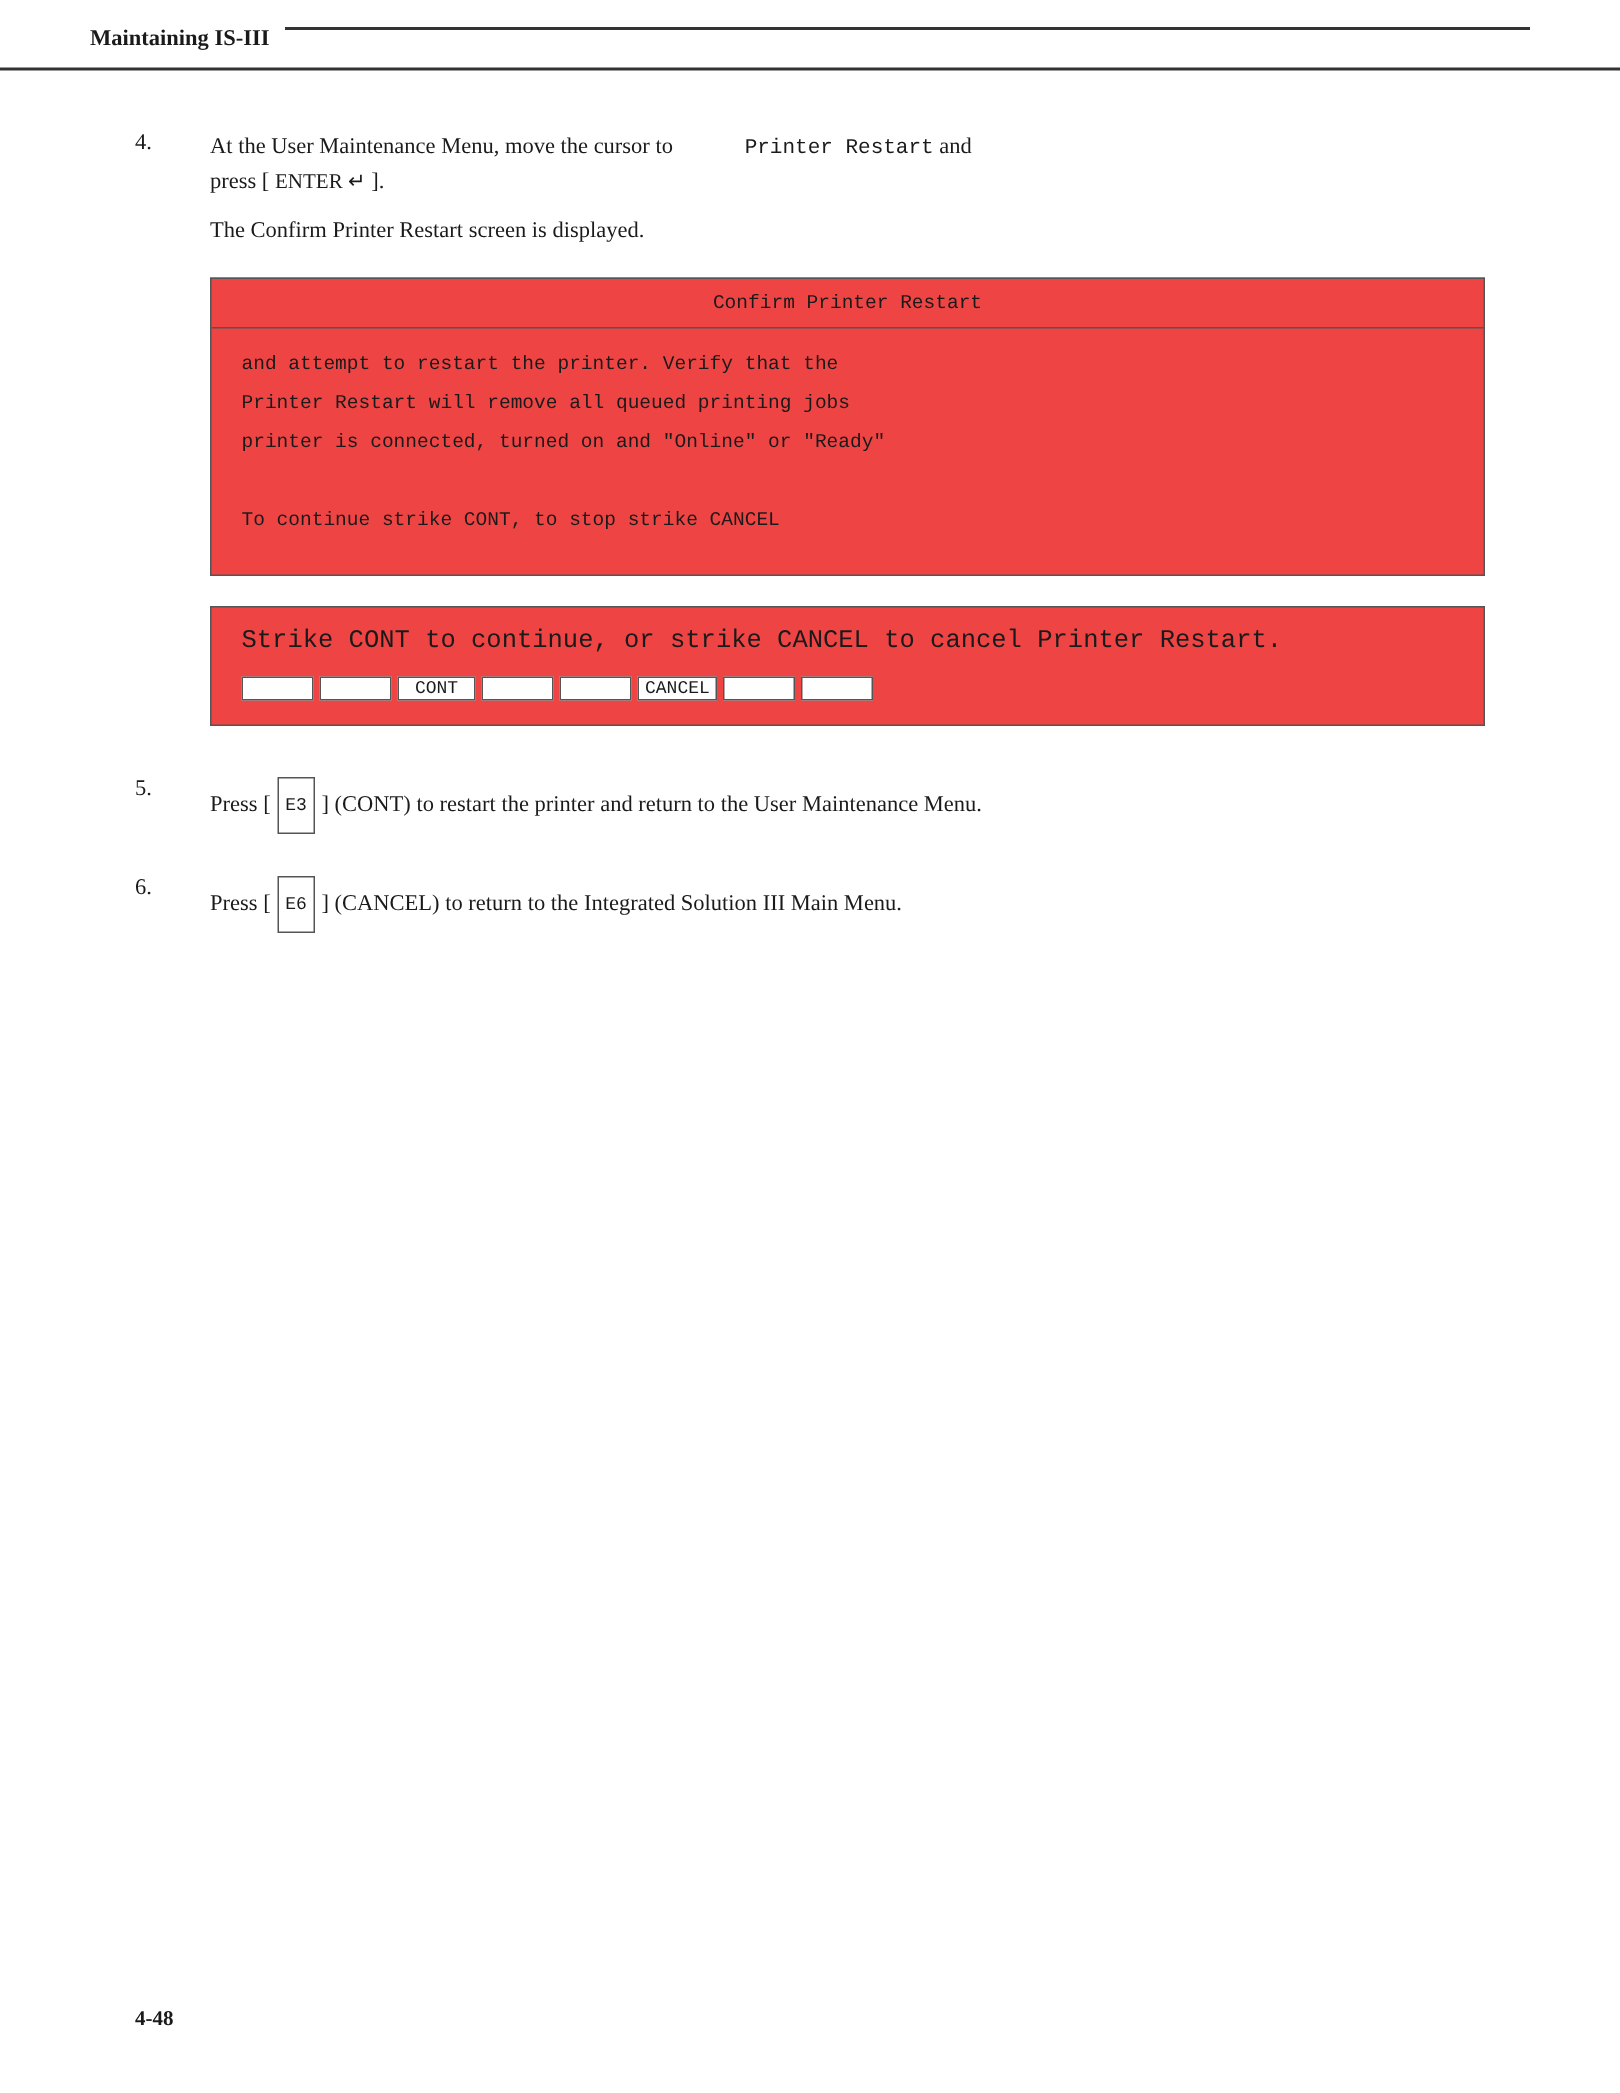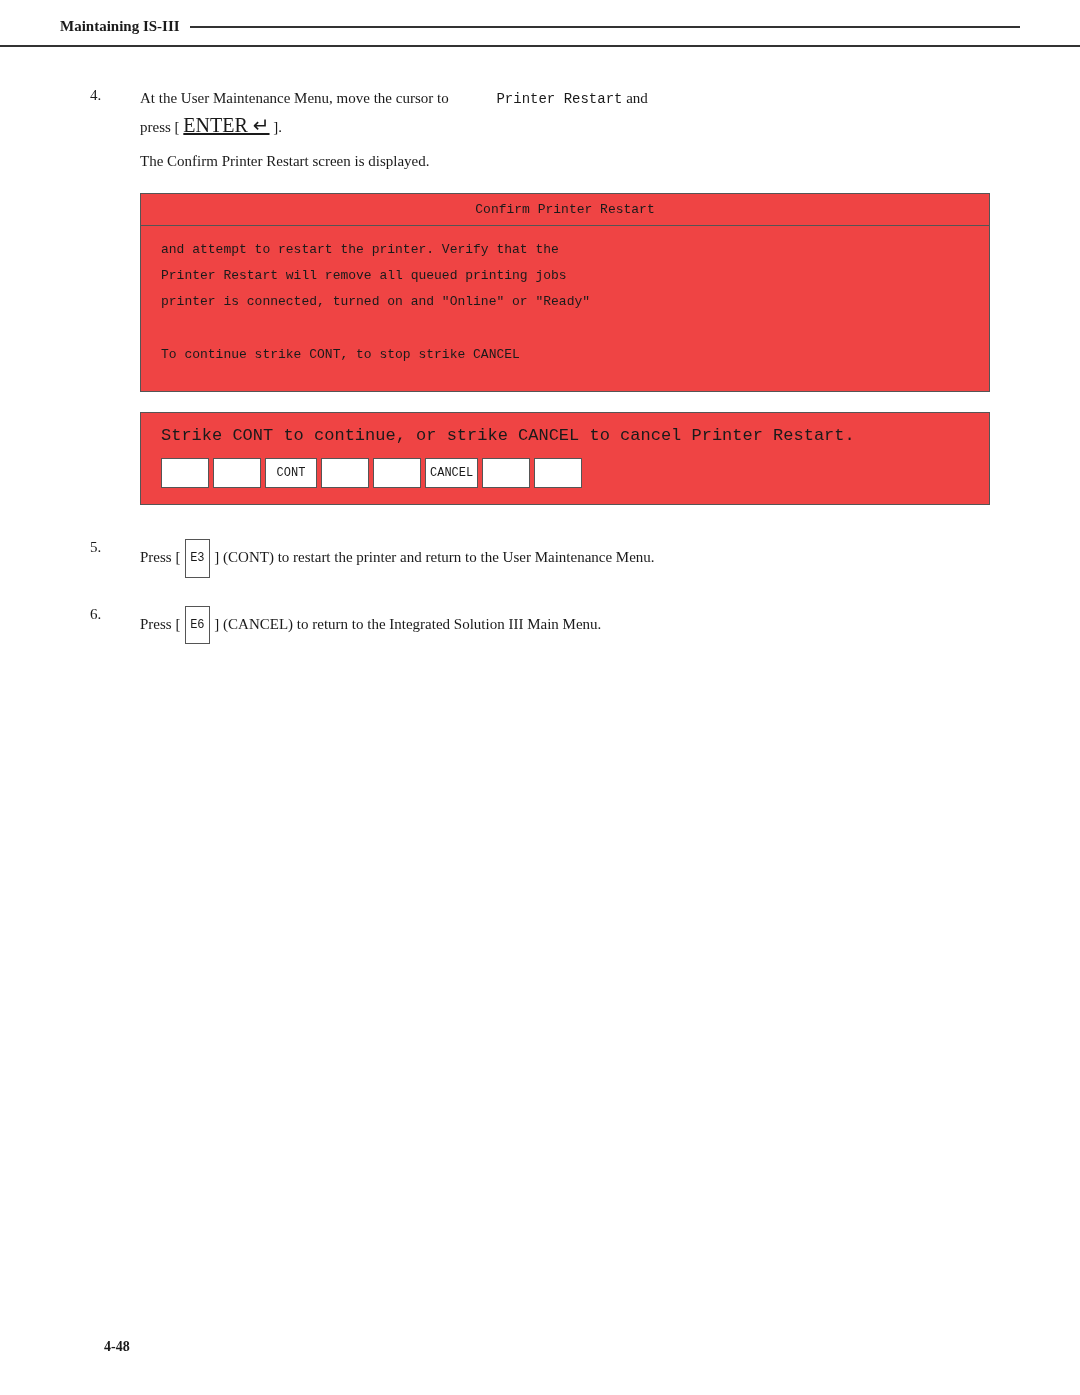--- a/index.html
+++ b/index.html
@@ -21,21 +21,21 @@
     .page-container {
       width: 100%;
       min-height: 1395px;
       padding: 0;
       position: relative;
     }
 
     
     .header-bar {
       display: flex;
-      align-items: center;
+      align-items: flex-start;
       padding: 18px 60px 10px 60px;
       border-bottom: 2px solid #333;
       margin-bottom: 0;
     }
 
     .header-title {
       font-size: 15px;
       font-weight: bold;
       font-family: 'Times New Roman', Times, serif;
     }
@@ -78,23 +78,22 @@
 
     
     .mono {
       font-family: 'Courier New', Courier, monospace;
       font-size: 14px;
       margin-left: 44px;
     }
 
     
     .key-label {
-      text-decoration: underline;
-      font-family: 'Times New Roman', Times, serif;
-      font-size: 20px;
+      font-family: 'Times New Roman', Times, serif;
+      font-size: 14px;
     }
 
     
     .screen-box {
       border: 1px solid #555;
       margin: 20px 0 16px 0;
       padding: 0;
       background: #ef4444;
       font-family: 'Courier New', Courier, monospace;
       font-size: 13px;
@@ -132,21 +131,21 @@
 
     .function-keys-row {
       display: flex;
       align-items: center;
       gap: 4px;
     }
 
     .fkey-box {
       border: 1px solid #555;
       min-width: 48px;
-      height: 30px;
+      height: 16px;
       display: flex;
       align-items: center;
       justify-content: center;
       font-family: 'Courier New', Courier, monospace;
       font-size: 12px;
       padding: 0 4px;
       background: #fff;
     }
 
     .fkey-box.labeled {
@@ -161,21 +160,21 @@
     }
 
     .screen-caption strong {
       font-weight: bold;
     }
 
     
     .page-footer {
       position: absolute;
       bottom: 40px;
-      left: 104px;
+      left: 90px;
       font-size: 14px;
       font-weight: bold;
       font-family: 'Times New Roman', Times, serif;
     }
 
     .key-box-inline {
       display: inline-block;
       border: 1px solid #555;
       padding: 11px 4px;
       font-size: 12px;

